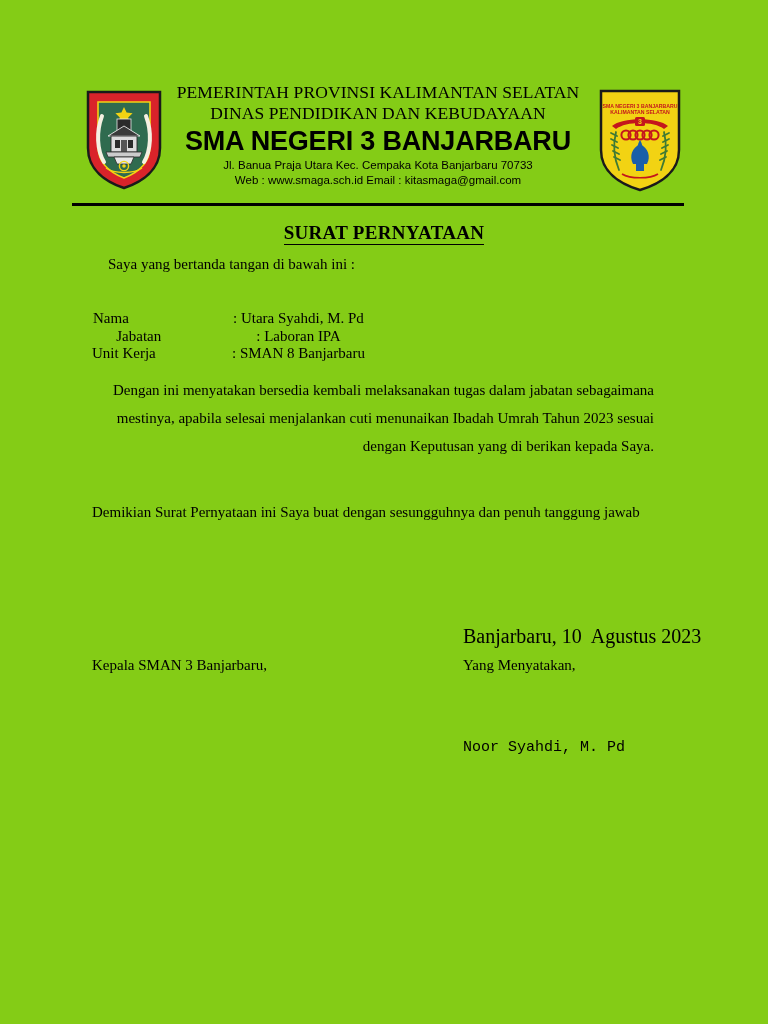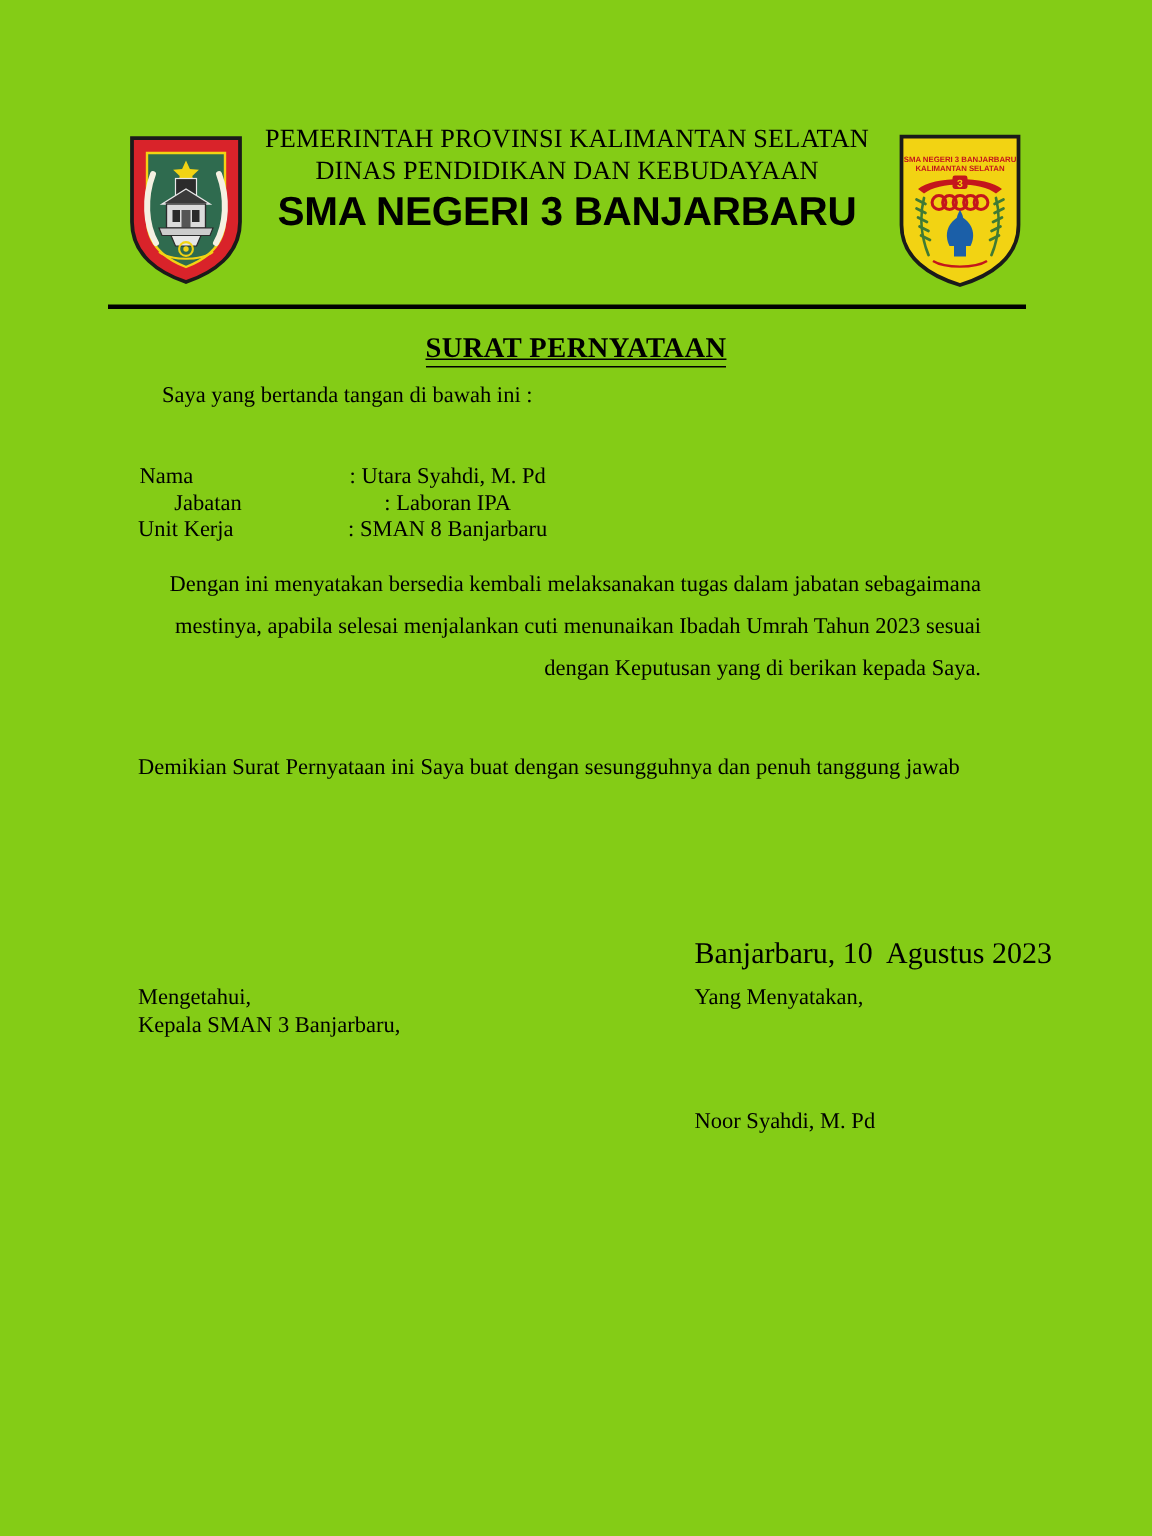--- a/index.html
+++ b/index.html
@@ -81,21 +81,20 @@
   
   .doc-title {
     position: absolute;
     left: 0;
     top: 222px;
     width: 768px;
     text-align: center;
     font-size: 19px;
     font-weight: bold;
     letter-spacing: 0.3px;
-    text-decoration: underline;
   }
   .doc-title span {
     border-bottom: 1.6px solid #000;
     padding-bottom: 1px;
   }
 
   
   .intro {
     position: absolute;
     left: 108px;
@@ -170,20 +169,21 @@
     top: 739px;
     font-size: 15px;
     line-height: 18.5px;
   }
   .sig-right-name {
     position: absolute;
     left: 463px;
     top: 739px;
     font-size: 15px;
     line-height: 18.5px;
+    font-family: Liberation Mono, monospace;
   }
 </style>
 </head>
 <body>
 
 <div class="page">
 
   <div class="letterhead">
 
     <svg class="logo-left" viewBox="0 0 80 106" aria-hidden="true">
@@ -202,20 +202,22 @@
       <circle cx="40" cy="80" r="1.8" fill="#f2d313"></circle>
       <path d="M18 30 C12 46 13 64 20 76" fill="none" stroke="#f5f0e2" stroke-width="4" stroke-linecap="round"></path>
       <path d="M62 30 C68 46 67 64 60 76" fill="none" stroke="#f5f0e2" stroke-width="4" stroke-linecap="round"></path>
       <path d="M22 82 C30 88 50 88 58 82" fill="none" stroke="#f2d313" stroke-width="1.4"></path>
     </svg>
 
     <div class="head-text">
       <div class="head-line1">PEMERINTAH PROVINSI KALIMANTAN SELATAN</div>
       <div class="head-line2">DINAS PENDIDIKAN DAN KEBUDAYAAN</div>
       <div class="head-school">SMA NEGERI 3 BANJARBARU</div>
+      <div class="head-addr">Jl. Banua Praja Utara Kec. Cempaka Kota Banjarbaru 70733</div>
+      <div class="head-web">Web : www.smaga.sch.id  Email : kitasmaga@gmail.com</div>
     </div>
 
     <svg class="logo-right" viewBox="0 0 88 108" aria-hidden="true">
       <path d="M5 5 L83 5 L83 64 C83 86 64 98 44 104 C24 98 5 86 5 64 Z" fill="#f2d313" stroke="#1a1a1a" stroke-width="2.5"></path>
       <text x="44" y="22" text-anchor="middle" font-family="Liberation Sans, sans-serif" font-size="5.2" font-weight="bold" fill="#c4161c">SMA NEGERI 3 BANJARBARU</text>
       <text x="44" y="28" text-anchor="middle" font-family="Liberation Sans, sans-serif" font-size="5.2" font-weight="bold" fill="#c4161c">KALIMANTAN SELATAN</text>
       <path d="M16 40 C26 31 62 31 72 40 L68 43 C58 35 30 35 20 43 Z" fill="#c4161c"></path>
       <rect x="39" y="31" width="10" height="9" rx="1.6" fill="#c4161c"></rect>
       <text x="44" y="38.4" text-anchor="middle" font-family="Liberation Sans, sans-serif" font-size="7" font-weight="bold" fill="#f2d313">3</text>
       <g fill="none" stroke="#c4161c" stroke-width="2">
@@ -262,21 +264,20 @@
       <div class="ident-value">: SMAN 8 Banjarbaru</div>
     </div>
   </div>
 
   <div class="para-main">Dengan ini menyatakan bersedia kembali melaksanakan tugas dalam jabatan sebagaimana mestinya, apabila selesai menjalankan cuti menunaikan Ibadah Umrah Tahun 2023 sesuai dengan Keputusan yang di berikan kepada Saya.</div>
   <div class="para-closing">Demikian Surat Pernyataan ini Saya buat dengan sesungguhnya dan penuh tanggung jawab</div>
 
   <div class="sig-date">Banjarbaru, 10  Agustus 2023</div>
 
   <div class="sig-left-head">
-    <div>Mengetahui,</div>
     <div>Kepala SMAN 3 Banjarbaru,</div>
   </div>
 
   <div class="sig-right-head">
     <div>Yang Menyatakan,</div>
   </div>
 
 
   <div class="sig-right-name">
     <div>Noor Syahdi, M. Pd</div>

